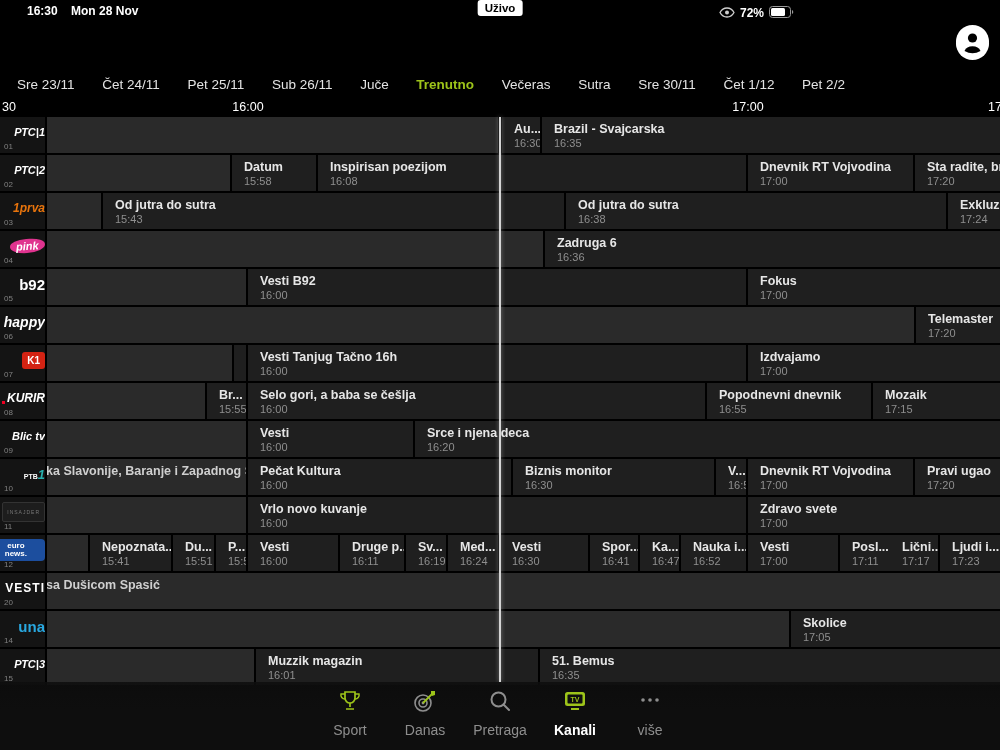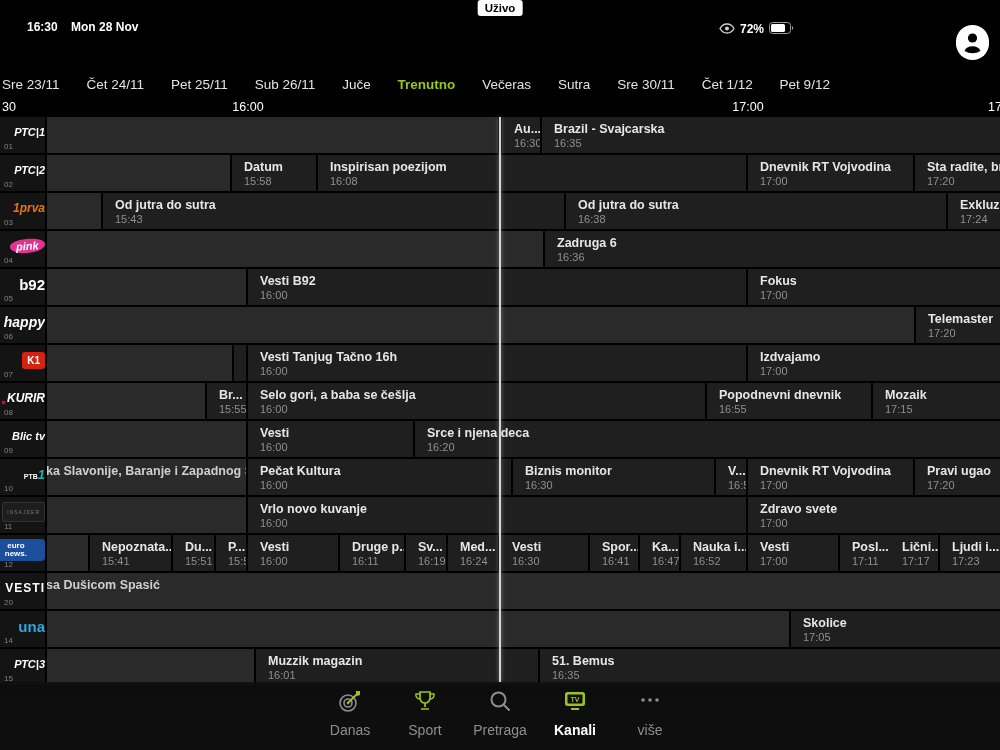--- a/index.html
+++ b/index.html
@@ -1,28 +1,28 @@
 <!DOCTYPE html>
 <html><head>
 <meta charset="utf-8">
 <style>
   html,body{margin:0;padding:0;background:#000;}
   body{width:1000px;height:750px;position:relative;overflow:hidden;
        font-family:"Liberation Sans","DejaVu Sans",sans-serif;color:#e8e8e8;}
   
-  .status-bar{position:absolute;top:16px;left:0;width:806px;height:22px;}
+  .status-bar{position:absolute;top:0;left:0;width:806px;height:22px;}
   .sb-left{position:absolute;left:27px;top:4px;font-size:12px;font-weight:bold;color:#fff;}
   .sb-date{font-weight:bold;margin-left:10px;}
   .sb-right{position:absolute;right:12px;top:4px;display:flex;align-items:center;gap:5px;}
   .sb-batt-txt{font-size:12px;font-weight:bold;color:#fff;}
   
   .profile-btn{position:absolute;left:956px;top:27px;width:33px;height:33px;border-radius:50%;
        background:#fff;display:flex;align-items:center;justify-content:center;}
   
-  .date-tabs{position:absolute;top:74px;left:0;width:832px;height:22px;display:flex;
+  .date-tabs{position:absolute;top:74px;left:15px;width:832px;height:22px;display:flex;
        justify-content:space-between;padding:0 2px;box-sizing:border-box;}
   .date-tab{font-size:13.5px;color:#e3e3e3;white-space:nowrap;line-height:22px;}
   .date-tab.active{color:#9dc41a;font-weight:bold;}
   
   .time-ruler{position:absolute;top:98px;left:0;width:1000px;height:19px;}
   .tr-label{position:absolute;top:2px;font-size:12.5px;color:#fff;transform:translateX(-50%);white-space:nowrap;}
   .tr-label.edge-left{transform:none;}
   .tr-label.edge-right{transform:none;}
   .live-badge{position:absolute;top:0;left:500px;transform:translateX(-50%);background:#fff;color:#000;
        font-size:11.5px;font-weight:bold;padding:2px 7px;border-radius:3px;z-index:6;}
@@ -107,21 +107,21 @@
     <div class="date-tab">Sre 23/11</div>
     <div class="date-tab">Čet 24/11</div>
     <div class="date-tab">Pet 25/11</div>
     <div class="date-tab">Sub 26/11</div>
     <div class="date-tab">Juče</div>
     <div class="date-tab active">Trenutno</div>
     <div class="date-tab">Večeras</div>
     <div class="date-tab">Sutra</div>
     <div class="date-tab">Sre 30/11</div>
     <div class="date-tab">Čet 1/12</div>
-    <div class="date-tab">Pet 9/12</div>
+    <div class="date-tab">Pet 2/2</div>
   </div>
 
 <div class="time-ruler">
     <span class="tr-label edge-left" style="left: 2px;">30</span>
     <span class="tr-label" style="left: 248px;">16:00</span>
     <span class="tr-label" style="left: 748px;">17:00</span>
     <span class="tr-label edge-right" style="left: 988px;">17:</span>
   </div>
 <div class="live-badge">Uživo</div>
 
@@ -448,40 +448,40 @@
       </div>
       <div class="cell titled" style="left: 540px; width: 460px;">
         <div class="cell-title">51. Bemus</div>
         <div class="cell-time">16:35</div>
       </div>
     </div>
   </div>
 
 <div class="tab-bar">
   <div class="tab-items">
+      <div class="tab-item">
+        <span><svg width="26" height="26" viewBox="0 0 26 26">
+            <path d="M8 4 h10 v6 a5 5 0 0 1 -10 0 Z" fill="none" stroke="#9dc41a" stroke-width="1.7"></path>
+            <path d="M8 6 H4 a4 4 0 0 0 4 5 M18 6 h4 a4 4 0 0 1 -4 5" fill="none" stroke="#9dc41a" stroke-width="1.5"></path>
+            <path d="M13 15 v4 M9 21 h8" stroke="#9dc41a" stroke-width="1.7"></path>
+          </svg></span>
+        <span class="tab-label">Sport</span>
+      </div>
       <div class="tab-item">
         <span><svg width="26" height="26" viewBox="0 0 26 26">
             <circle cx="11" cy="15" r="8" fill="none" stroke="#8e8e8e" stroke-width="1.6"></circle>
             <circle cx="11" cy="15" r="4" fill="none" stroke="#8e8e8e" stroke-width="1.6"></circle>
             <circle cx="11" cy="15" r="1.4" fill="#8e8e8e"></circle>
             <path d="M11 15 L21 5" stroke="#9dc41a" stroke-width="1.8"></path>
             <path d="M19 3 l4 0 l0 4 l-3 1 l-1 -2 Z" fill="#9dc41a"></path>
           </svg></span>
         <span class="tab-label">Danas</span>
       </div>
       <div class="tab-item">
         <span><svg width="26" height="26" viewBox="0 0 26 26">
-            <path d="M8 4 h10 v6 a5 5 0 0 1 -10 0 Z" fill="none" stroke="#9dc41a" stroke-width="1.7"></path>
-            <path d="M8 6 H4 a4 4 0 0 0 4 5 M18 6 h4 a4 4 0 0 1 -4 5" fill="none" stroke="#9dc41a" stroke-width="1.5"></path>
-            <path d="M13 15 v4 M9 21 h8" stroke="#9dc41a" stroke-width="1.7"></path>
-          </svg></span>
-        <span class="tab-label">Sport</span>
-      </div>
-      <div class="tab-item">
-        <span><svg width="26" height="26" viewBox="0 0 26 26">
             <circle cx="11.5" cy="11.5" r="7" fill="none" stroke="#8e8e8e" stroke-width="2"></circle>
             <path d="M16.5 16.5 L22 22" stroke="#8e8e8e" stroke-width="2" stroke-linecap="round"></path>
           </svg></span>
         <span class="tab-label">Pretraga</span>
       </div>
       <div class="tab-item active">
         <span><svg width="28" height="26" viewBox="0 0 28 26">
             <rect x="4" y="4" width="20" height="14" rx="2.5" fill="#9dc41a"></rect>
             <rect x="6.5" y="6.5" width="15" height="9" rx="1" fill="#0e0e0e"></rect>
             <text x="14" y="13.8" text-anchor="middle" font-size="7" font-weight="bold" fill="#9dc41a" font-family="Liberation Sans, sans-serif">TV</text>

